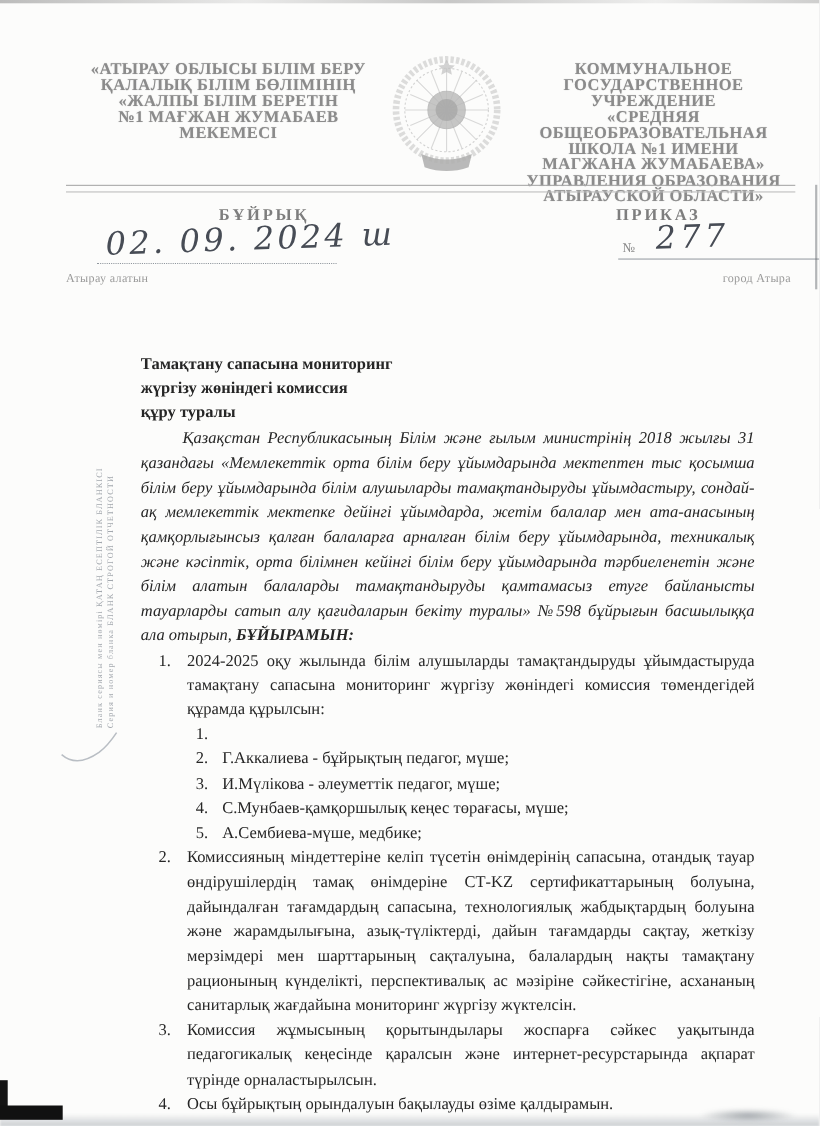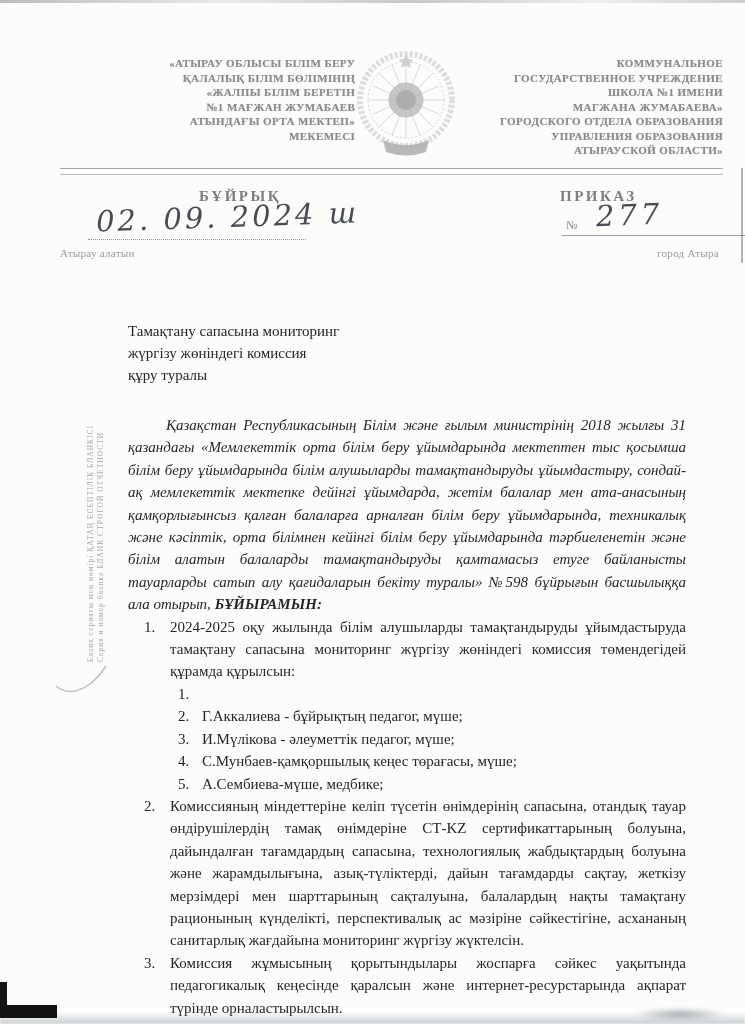--- a/index.html
+++ b/index.html
@@ -19,22 +19,22 @@
     background:linear-gradient(0deg, rgba(110,120,130,.35), rgba(140,150,160,.12) 70%, transparent);filter:blur(1px);}
   .scan-corner-v{position:absolute;left:0;bottom:8px;width:7px;height:34px;background:#141414;}
   .scan-corner-h{position:absolute;left:0;bottom:6px;width:57px;height:13px;background:#111;}
   .scan-right-line{position:absolute;right:2px;top:168px;width:2px;height:95px;background:rgba(90,95,100,.45);}
   .scan-smudge{position:absolute;right:20px;bottom:4px;width:90px;height:12px;border-radius:50%;
     background:radial-gradient(ellipse at center, rgba(70,80,90,.5), transparent 70%);filter:blur(2px);}
   .pen-artifact{position:absolute;left:52px;top:648px;}
 
   
   .letterhead{position:absolute;left:60px;top:42px;width:663px;display:flex;align-items:flex-start;}
-  .lh-col{font-size:11px;line-height:14.5px;font-weight:bold;color:#8b8b8b;
-    text-align:right;letter-spacing:.4px;text-transform:uppercase;
+  .lh-col{font-size:15px;line-height:14.5px;font-weight:bold;color:#8b8b8b;
+    text-align:center;letter-spacing:.4px;text-transform:uppercase;
     text-shadow:0 0 1px rgba(160,160,160,.6);}
   .lh-left{width:300px;padding-top:14px;}
   .lh-right{width:262px;padding-top:14px;margin-left:auto;}
   .emblem{width:118px;height:128px;margin:0 0 0 -8px;flex:0 0 auto;opacity:.6;}
   .rule-double{position:absolute;left:60px;top:168px;width:663px;height:5px;
     border-top:1.5px solid #a9a9a9;border-bottom:1px solid #bdbdbd;}
 
   
   .order-word{position:absolute;top:188px;font-size:15px;font-weight:bold;color:#7e7e7e;letter-spacing:2.5px;}
   .order-word.kz{left:150px;width:180px;text-align:center;font-family:Liberation Serif, serif;}
@@ -49,21 +49,21 @@
   .city.kz{left:60px;}
   .city.ru{left:657px;width:100px;}
 
   
   .v-stamp{position:absolute;left:86px;top:662px;width:278px;
     transform:rotate(-90deg);transform-origin:0 0;
     font-size:7.5px;line-height:10px;color:#a3a8ae;letter-spacing:1px;white-space:nowrap;}
 
   
   .doc-body{position:absolute;left:128px;top:320px;width:558px;font-size:15px;line-height:22.4px;}
-  .doc-title{font-weight:normal;margin-bottom:28px;line-height:22px;}
+  .doc-title{font-weight:bold;margin-bottom:2px;line-height:22px;}
   .preamble{text-align:justify;text-indent:38px;font-style:italic;}
   .cmd{font-weight:bold;}
   .olist{margin-top:0;}
   .li{display:flex;align-items:flex-start;}
   .li .num{flex:0 0 26px;text-align:left;padding-left:16px;box-sizing:content-box;}
   .li .li-text{flex:1;text-align:justify;}
   .sublist .li .num{flex:0 0 24px;padding-left:50px;}
   .sublist .li .li-text{text-align:left;}
 </style>
 </head>
@@ -72,21 +72,20 @@
 <div class="page">
 
   <div class="scan-top-edge"></div>
 
   <div class="letterhead">
     <div class="lh-col lh-left">
       <div>«АТЫРАУ ОБЛЫСЫ БІЛІМ БЕРУ</div>
       <div>ҚАЛАЛЫҚ БІЛІМ БӨЛІМІНІҢ</div>
       <div>«ЖАЛПЫ БІЛІМ БЕРЕТІН</div>
       <div>№1 МАҒЖАН ЖУМАБАЕВ</div>
-      <div>АТЫНДАҒЫ ОРТА МЕКТЕП»</div>
       <div>МЕКЕМЕСІ</div>
     </div>
 
     <svg class="emblem" viewBox="0 0 118 128">
       <g fill="none" stroke="#9a9a9a" stroke-width="1">
         <circle cx="59" cy="58" r="46" stroke-dasharray="3,2" stroke-width="6" opacity=".55"></circle>
         <circle cx="59" cy="58" r="38" stroke-dasharray="2,2" opacity=".7"></circle>
         <g opacity=".6">
           <path d="M59 20 L59 96"></path>
             <path d="M21 58 L97 58"></path>
@@ -100,23 +99,23 @@
         <circle cx="59" cy="58" r="17" fill="#8d8d8d" stroke="#7e7e7e" opacity=".8"></circle>
         <circle cx="59" cy="58" r="10" fill="#6f6f6f" stroke="none" opacity=".8"></circle>
         <path d="M59 12 l2.5 5 5 .6 -3.7 3.4 1 5 -4.8 -2.6 -4.8 2.6 1 -5 -3.7 -3.4 5 -.6 z" fill="#9a9a9a" stroke="none" opacity=".7"></path>
         <path d="M36 98 q23 10 46 0 l-3 12 q-20 7 -40 0 z" fill="#7a7a7a" stroke="none" opacity=".85"></path>
       </g>
     </svg>
 
     <div class="lh-col lh-right">
       <div>КОММУНАЛЬНОЕ</div>
       <div>ГОСУДАРСТВЕННОЕ УЧРЕЖДЕНИЕ</div>
+      <div>«СРЕДНЯЯ ОБЩЕОБРАЗОВАТЕЛЬНАЯ</div>
       <div>ШКОЛА №1 ИМЕНИ</div>
       <div>МАГЖАНА ЖУМАБАЕВА»</div>
-      <div>ГОРОДСКОГО ОТДЕЛА ОБРАЗОВАНИЯ</div>
       <div>УПРАВЛЕНИЯ ОБРАЗОВАНИЯ</div>
       <div>АТЫРАУСКОЙ ОБЛАСТИ»</div>
     </div>
   </div>
 
   <div class="rule-double"></div>
 
   <div class="order-word kz">БҰЙРЫҚ</div>
   <div class="order-word ru">ПРИКАЗ</div>
 

